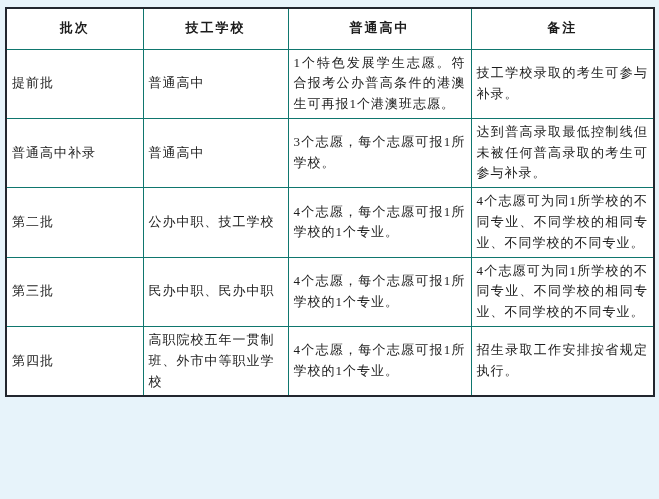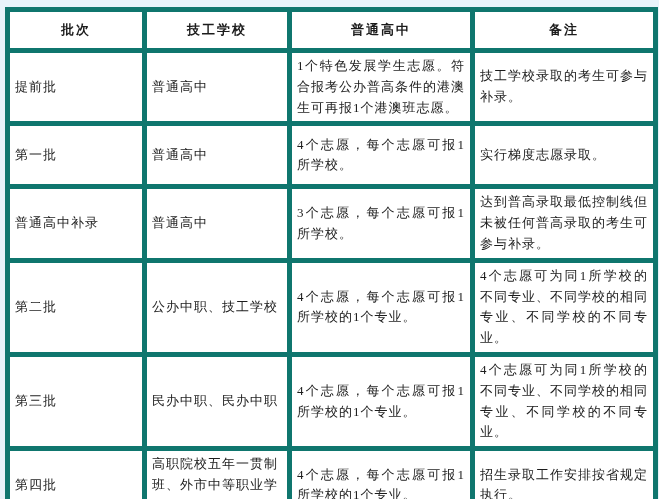--- a/index.html
+++ b/index.html
@@ -19,21 +19,21 @@
     position: absolute;
     left: 5px;
     top: 7px;
     width: 648px;
     border-collapse: collapse;
     table-layout: fixed;
     background: #ffffff;
     border: 2px solid #22262e;
   }
   .admission-table td, .admission-table th {
-    border: 5px solid #0f766e;
+    border: 1px solid #0f766e;
     font-size: 13px;
     line-height: 1.6;
     letter-spacing: 1px;
     padding: 3px 5px;
     vertical-align: middle;
     font-weight: normal;
     box-sizing: border-box;
   }
   .admission-table th {
     font-weight: bold;
@@ -66,26 +66,20 @@
       <th>备注</th>
     </tr>
   </thead>
   <tbody>
     <tr style="height:65px">
       <td class="col-batch">提前批</td>
       <td class="col-school">普通高中</td>
       <td class="col-quota">1个特色发展学生志愿。符合报考公办普高条件的港澳生可再报1个港澳班志愿。</td>
       <td class="col-note">技工学校录取的考生可参与补录。</td>
     </tr>
-    <tr style="height:63px">
-      <td class="col-batch">第一批</td>
-      <td class="col-school">普通高中</td>
-      <td class="col-quota">4个志愿，每个志愿可报1所学校。</td>
-      <td class="col-note">实行梯度志愿录取。</td>
-    </tr>
     <tr style="height:65px">
       <td class="col-batch">普通高中补录</td>
       <td class="col-school">普通高中</td>
       <td class="col-quota">3个志愿，每个志愿可报1所学校。</td>
       <td class="col-note">达到普高录取最低控制线但未被任何普高录取的考生可参与补录。</td>
     </tr>
     <tr style="height:67px">
       <td class="col-batch">第二批</td>
       <td class="col-school">公办中职、技工学校</td>
       <td class="col-quota">4个志愿，每个志愿可报1所学校的1个专业。</td>

